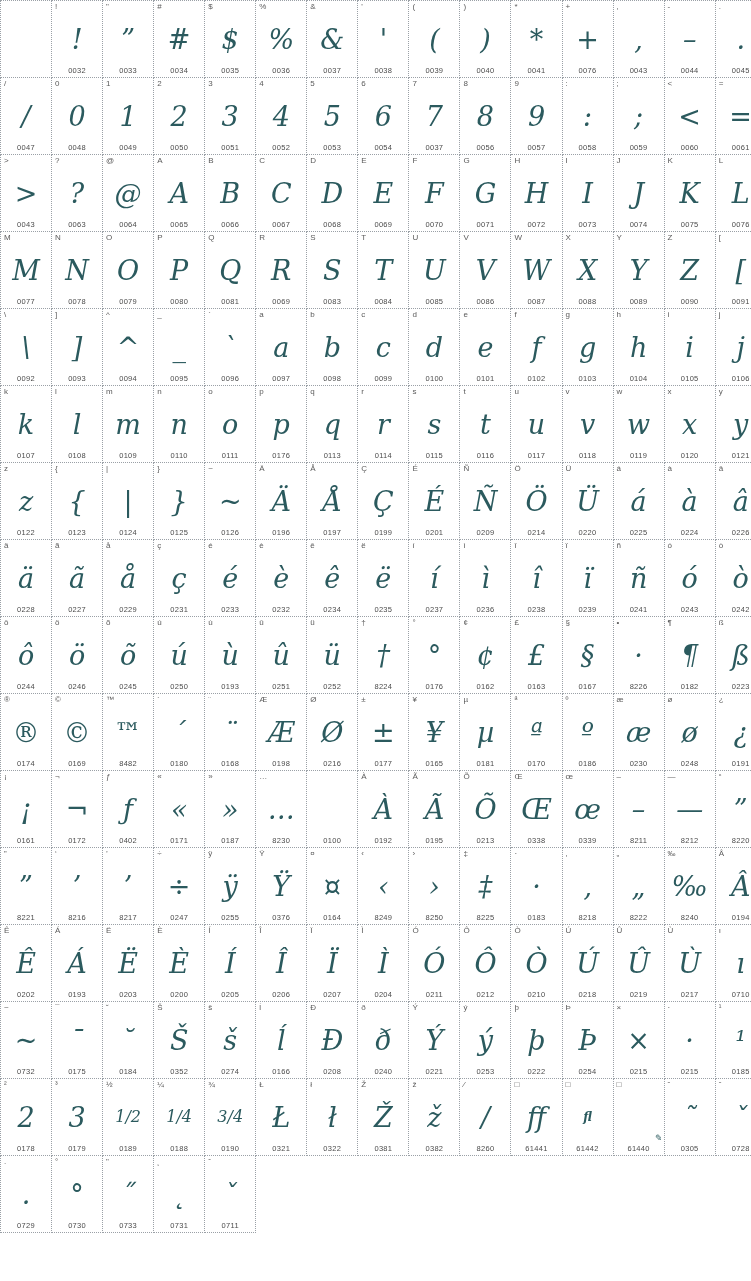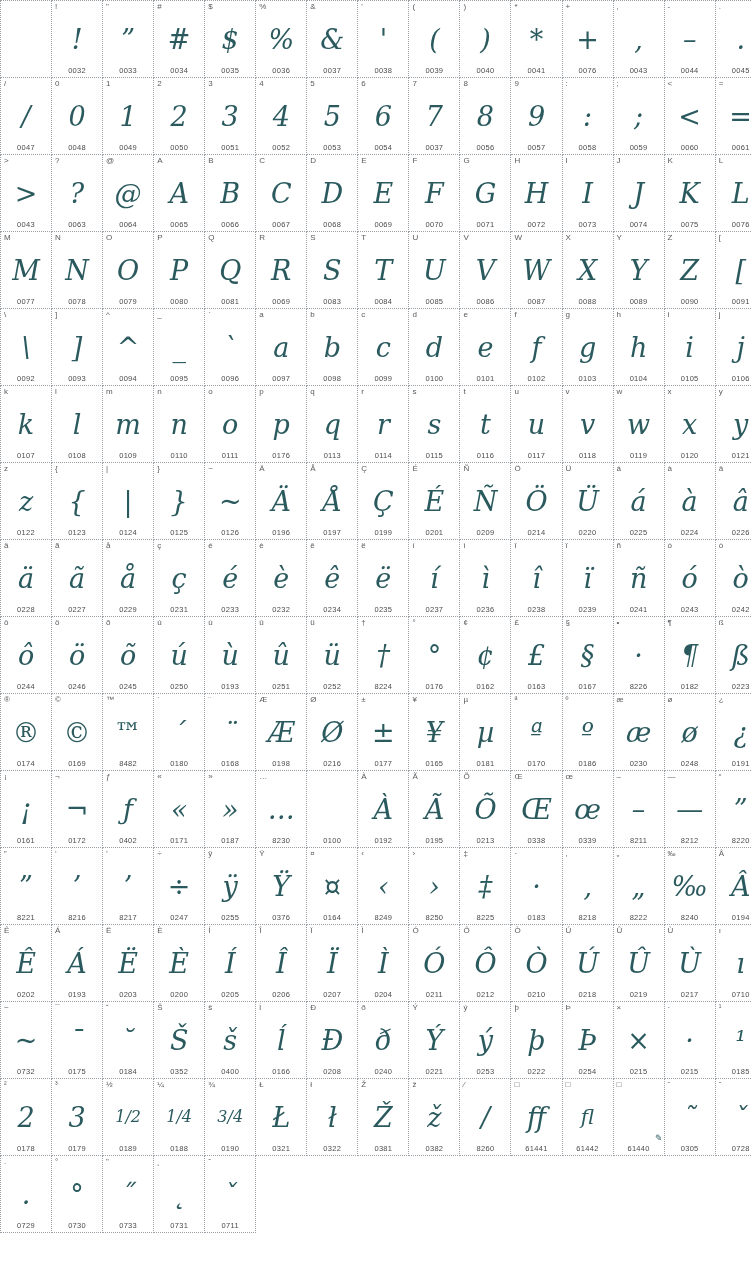--- a/index.html
+++ b/index.html
@@ -71,21 +71,21 @@
     height: 48px;
     display: flex;
     align-items: center;
     justify-content: center;
     font-family: "DejaVu Serif", serif;
     font-style: italic;
     font-size: 27px;
     color: #2b5a5e;
     line-height: 1;
   }
-  .glyph.sm { font-size: 20px; }
+  .glyph.sm { font-size: 12px; font-weight: bold; }
   .glyph.xs { font-size: 16px; }
   .lastrow td.cell {
     border-bottom: 1px dotted #9aa0a6;
   }
   .sig {
     position: absolute;
     right: 2px;
     bottom: 12px;
     font-size: 9px;
     color: #2b5a5e;
@@ -1118,21 +1118,21 @@
             <div class="code">0184</div>
           </td>
           <td class="cell">
             <div class="cap">Š</div>
             <div class="glyph">Š</div>
             <div class="code">0352</div>
           </td>
           <td class="cell">
             <div class="cap">š</div>
             <div class="glyph">š</div>
-            <div class="code">0400</div>
+            <div class="code">0274</div>
           </td>
           <td class="cell">
             <div class="cap">ĺ</div>
             <div class="glyph">ĺ</div>
             <div class="code">0166</div>
           </td>
           <td class="cell">
             <div class="cap">Đ</div>
             <div class="glyph">Đ</div>
             <div class="code">0208</div>

